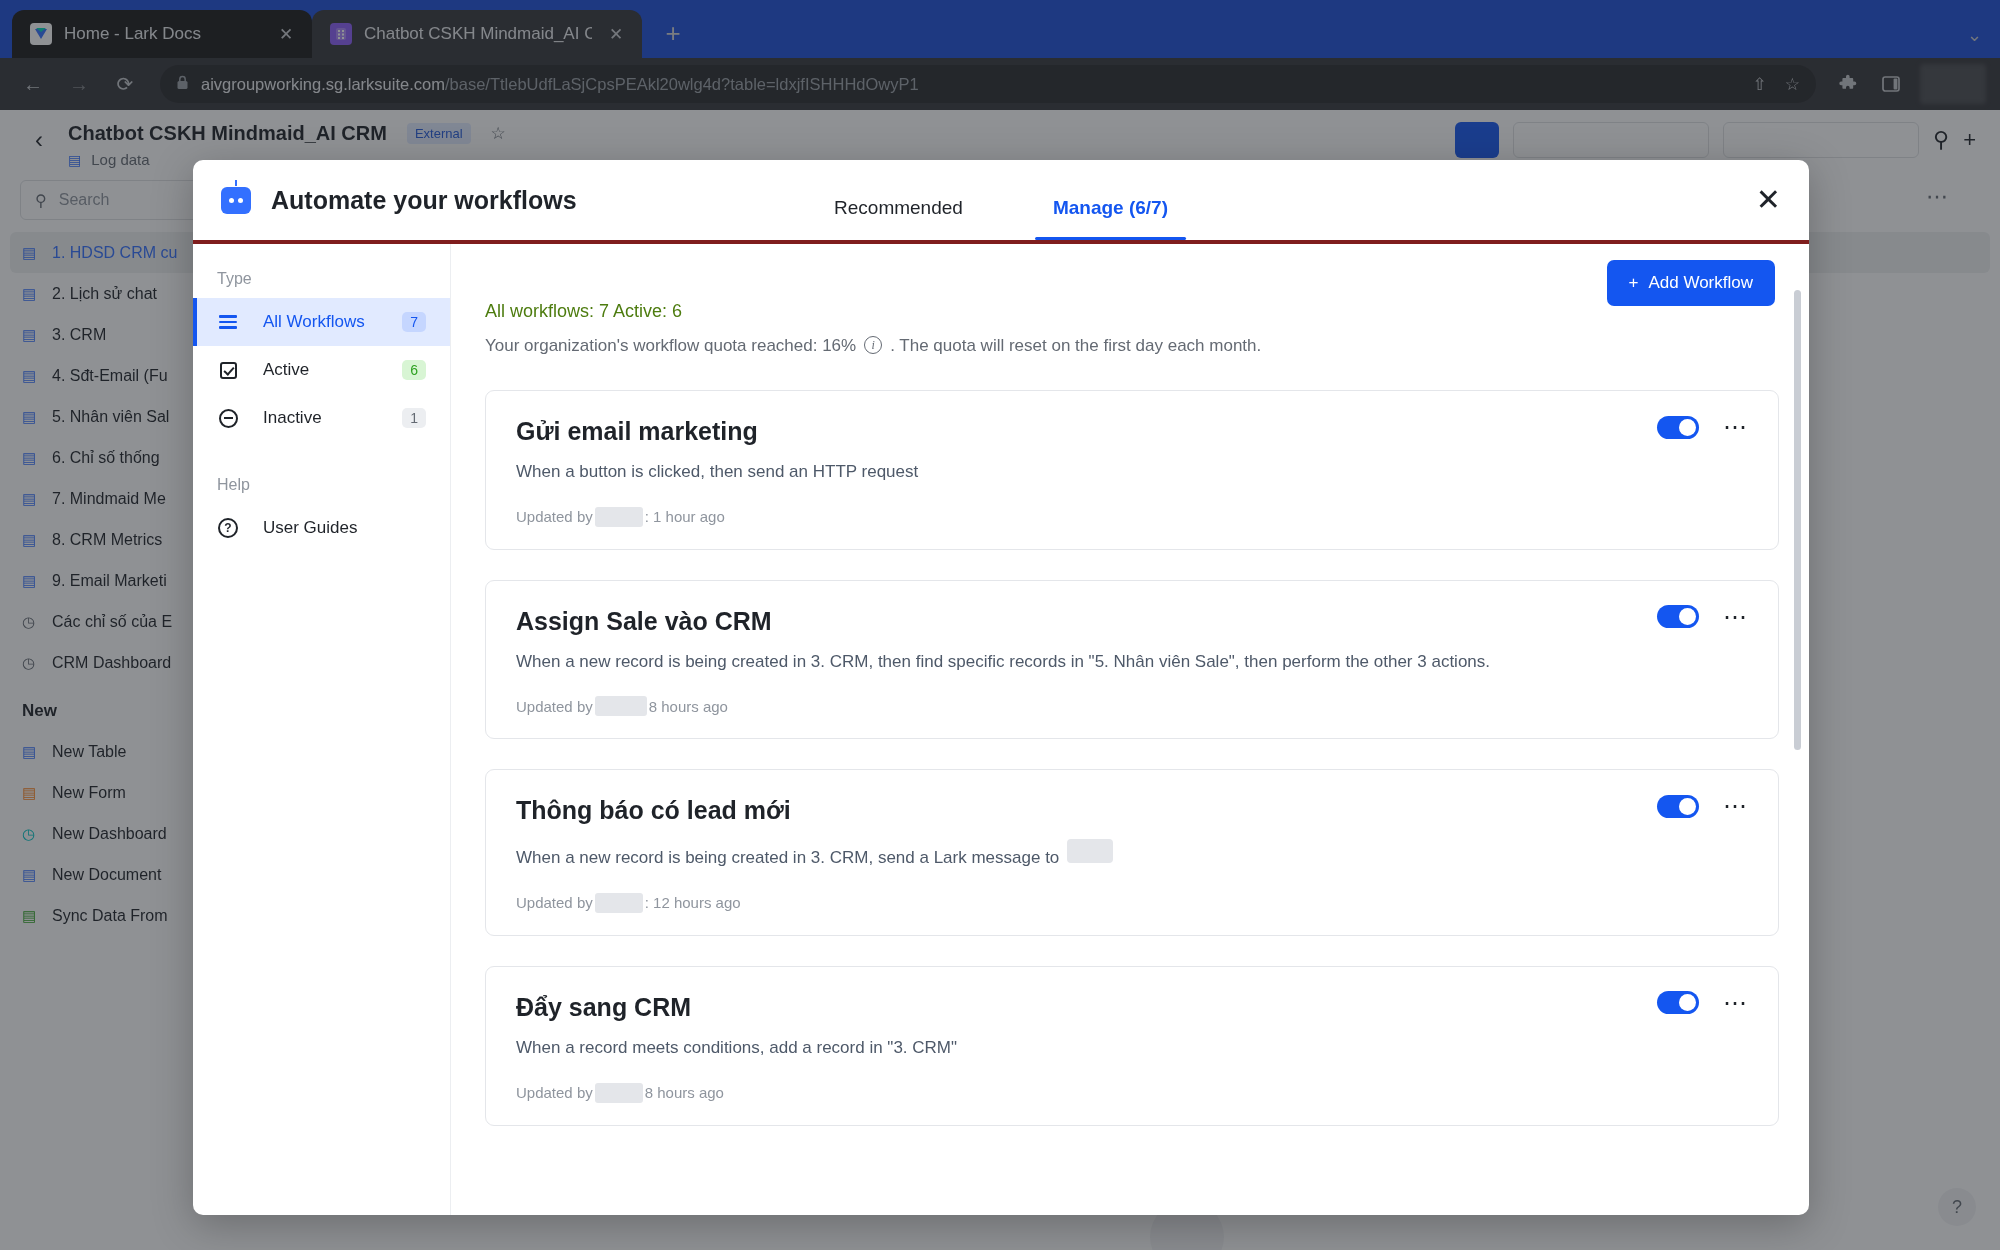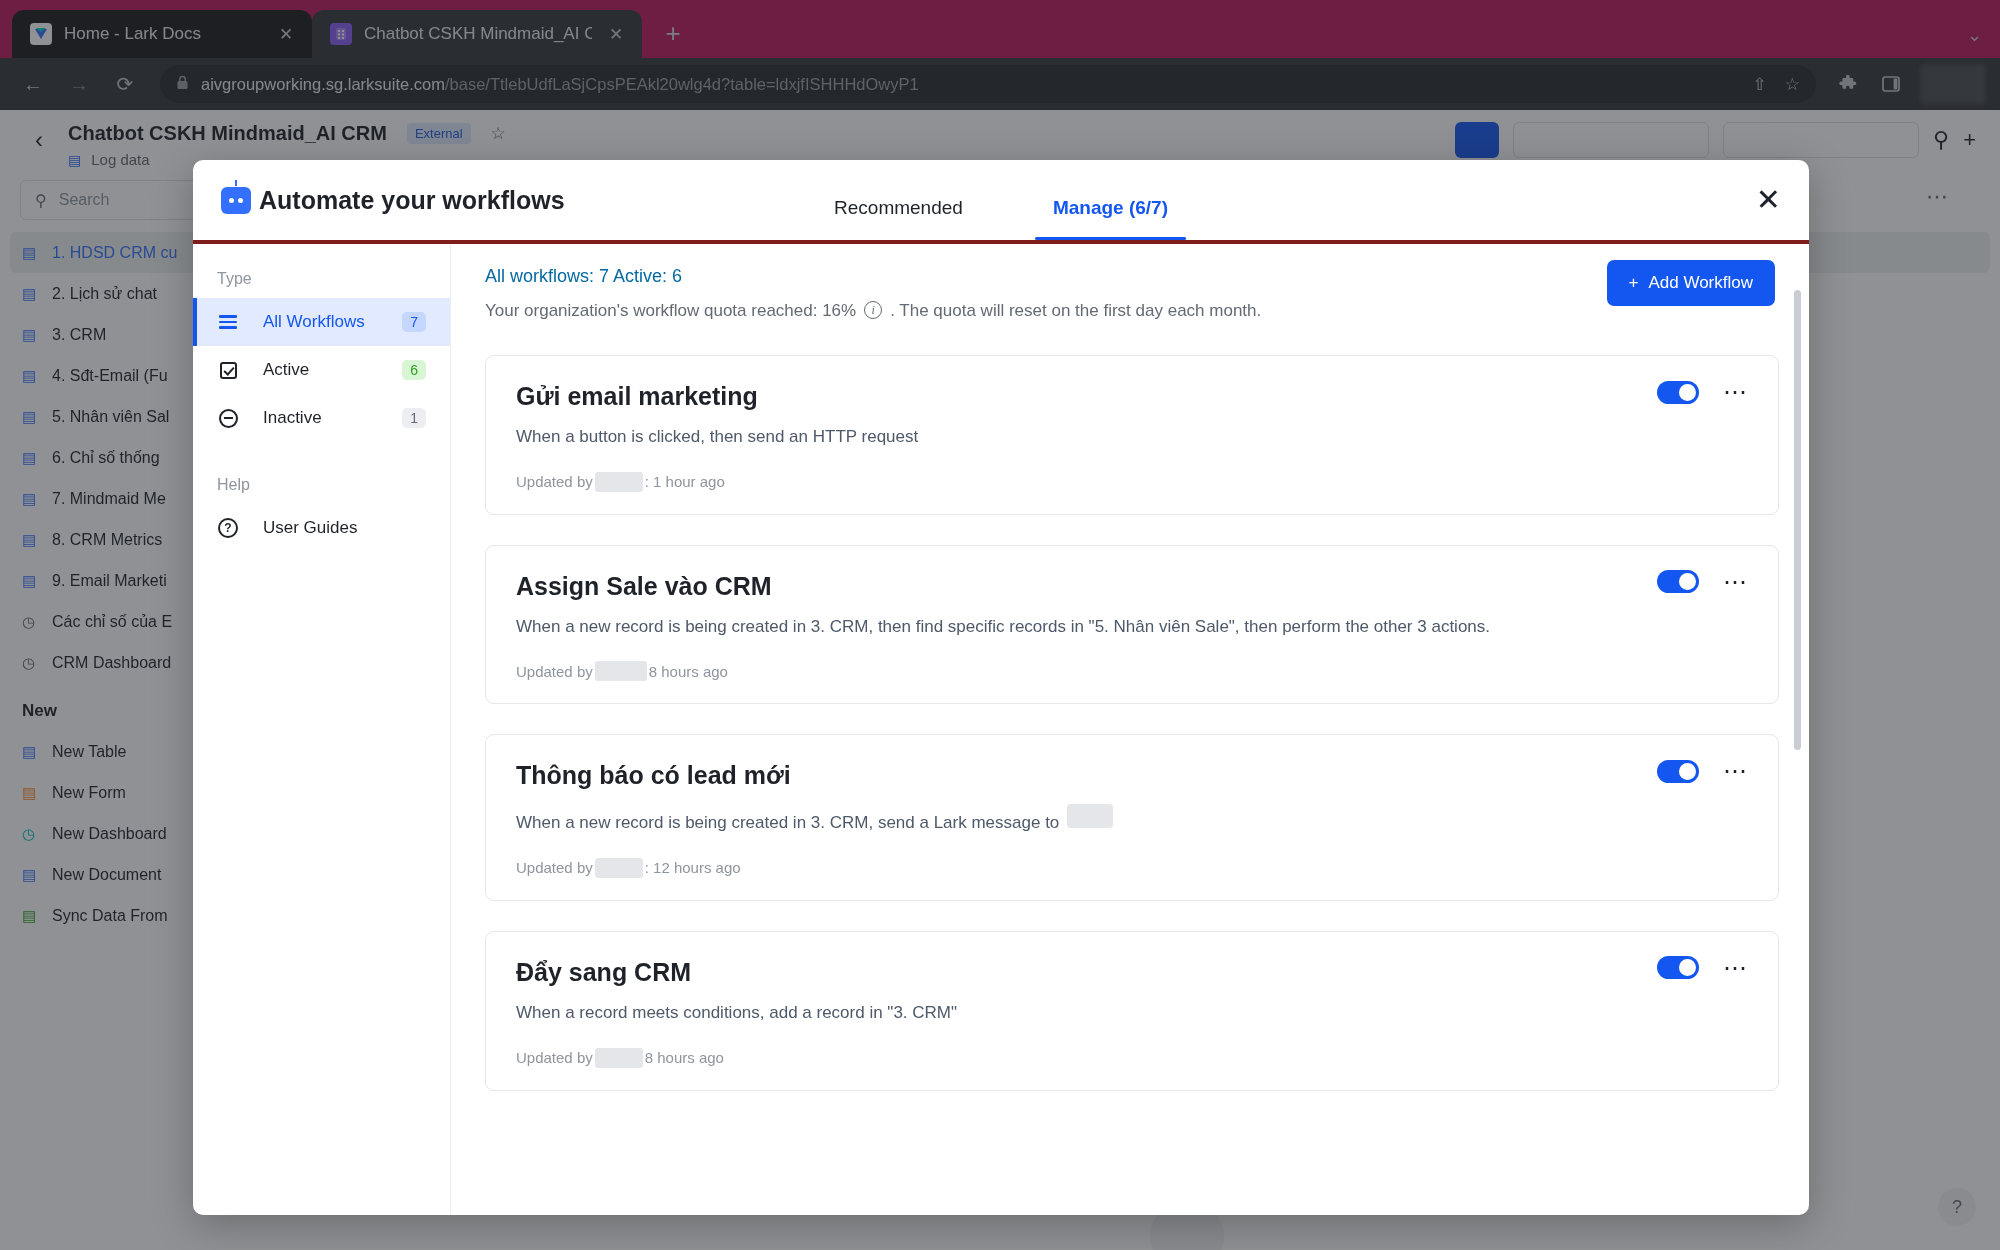--- a/index.html
+++ b/index.html
@@ -7,21 +7,21 @@
     width: 2000px; height: 1250px;
     font-family: "Liberation Sans", sans-serif;
     overflow: hidden;
     background: #1f1f1f;
   }
 
   
   .browser { position: absolute; inset: 0; background: #202124; }
 
   .tabstrip {
-    height: 58px; background: #be185d;
+    height: 58px; background: #1d4ed8;
     display: flex; align-items: flex-end; padding-left: 12px; position: relative;
   }
   .tab {
     display: flex; align-items: center; gap: 12px;
     height: 48px; padding: 0 14px 0 18px;
     border-radius: 12px 12px 0 0; min-width: 300px; max-width: 330px;
     position: relative;
   }
   .tab.inactive { background: #1b1b1b; }
   .tab.active { background: #35363a; }
@@ -131,21 +131,21 @@
   .modal {
     position: absolute; left: 193px; top: 160px; width: 1616px; height: 1055px;
     background: #fff; border-radius: 10px; overflow: hidden;
     display: flex; flex-direction: column;
     box-shadow: 0 10px 40px rgba(0,0,0,0.25);
   }
   .modal-head {
     height: 80px; display: flex; align-items: center; padding: 0 28px;
     position: relative; flex: 0 0 80px;
   }
-  .modal-brand { display: flex; align-items: center; gap: 8px; }
+  .modal-brand { display: flex; align-items: center; gap: 20px; }
   .robot {
     width: 30px; height: 27px; border-radius: 6px; background: #3370ff;
     position: relative; display: flex; align-items: center; justify-content: center; gap: 4px;
   }
   .robot::before {
     content: ""; position: absolute; top: -7px; left: 50%; transform: translateX(-50%);
     width: 2px; height: 6px; background: #3370ff;
   }
   .robot i { width: 5px; height: 5px; background: #fff; border-radius: 50%; display: block; }
   .modal-title { font-size: 25px; font-weight: 700; color: #1f2329; }
@@ -189,21 +189,21 @@
     border: solid #1f2329; border-width: 0 2px 2px 0; transform: rotate(42deg);
   }
   .circ-minus { width: 19px; height: 19px; border: 2px solid #1f2329; border-radius: 50%;
                 display: flex; align-items: center; justify-content: center; }
   .circ-minus::after { content: ""; width: 9px; height: 2px; background: #1f2329; }
   .circ-q { width: 20px; height: 20px; border: 2px solid #1f2329; border-radius: 50%;
             display: flex; align-items: center; justify-content: center;
             font-size: 12px; font-weight: 700; }
 
   .m-main { flex: 1; padding: 22px 30px 0 34px; position: relative; overflow: hidden; min-width: 0; }
-  .sum-line { font-size: 18px; color: #0369a1; }
+  .sum-line { font-size: 18px; color: #4d7c0f; margin-top: 35px; }
   .quota-line {
     font-size: 17px; color: #646a73; margin-top: 14px;
     display: flex; gap: 2px; flex-wrap: nowrap;
   }
   .info-i {
     display: inline-flex; width: 18px; height: 18px; border: 1.6px solid #646a73;
     border-radius: 50%; align-items: center; justify-content: center;
     font-size: 12px; font-style: italic; font-family: "Liberation Serif", serif;
     margin: 0 6px;
   }

